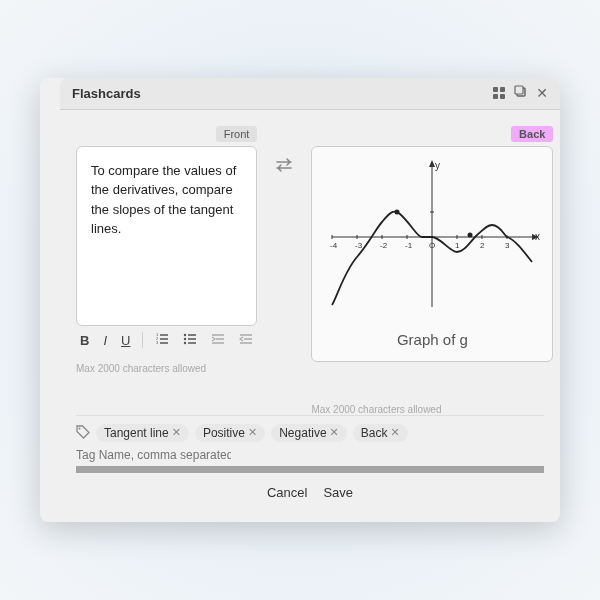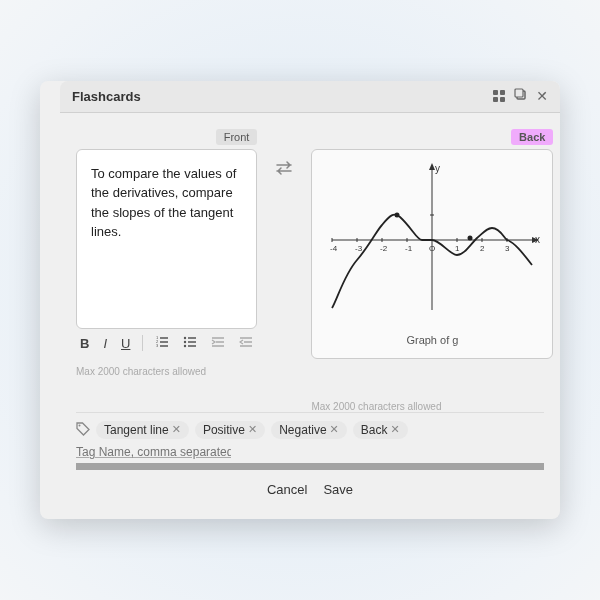--- a/index.html
+++ b/index.html
@@ -158,21 +158,20 @@
       color: #888;
       font-size: 11px;
     }
     .tag-input {
       border: none;
       background: none;
       font-size: 12px;
       color: #aaa;
       outline: none;
       min-width: 120px;
-      text-decoration: underline;
     }
     .footer-row {
       display: flex;
       justify-content: center;
       align-items: center;
       padding: 8px 0 2px 0;
       border-top: 7px solid #a3a3a3;
     }
     .footer-btn {
       background: none;
@@ -182,21 +181,21 @@
       cursor: pointer;
       padding: 4px 8px;
       border-radius: 4px;
     }
     
     .graph-container {
       width: 220px;
       height: 160px;
     }
     .graph-label {
-      font-size: 11px;
+      font-size: 15px;
       color: #555;
       margin-top: 12px;
       text-align: left;
     }
   </style>
 </head>
 <body>
 
 <div class="window">
 

